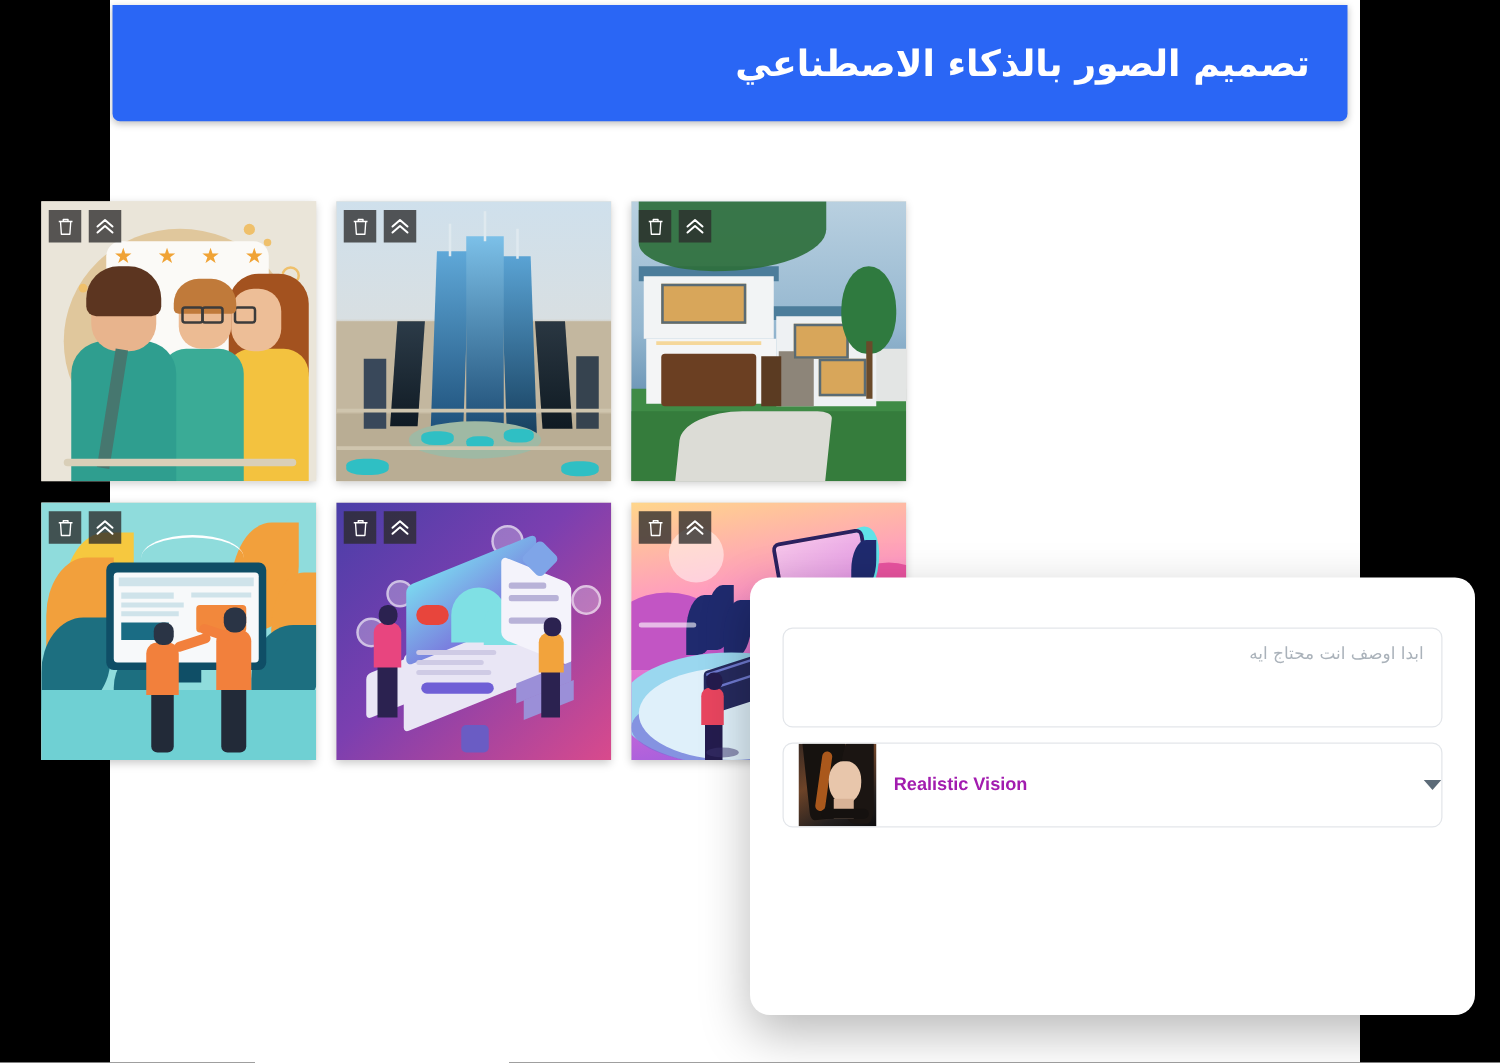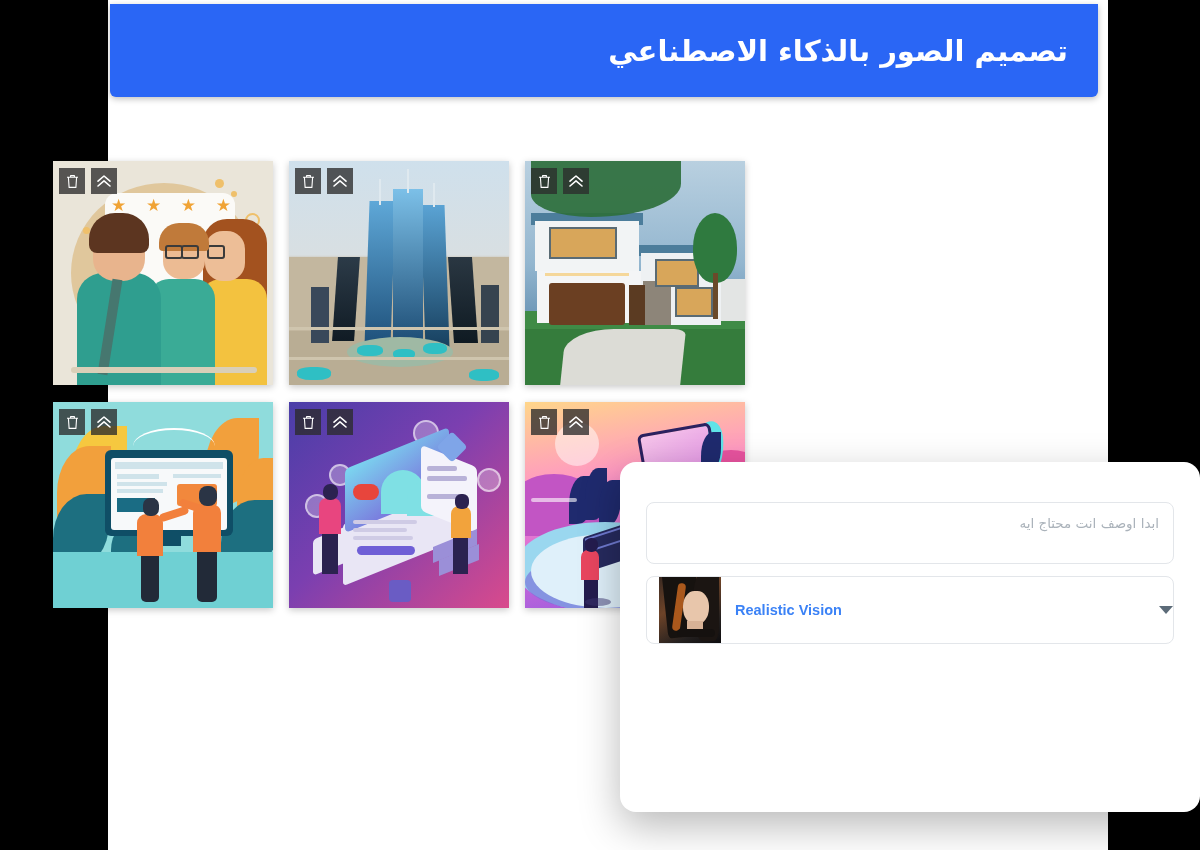--- a/index.html
+++ b/index.html
@@ -4,21 +4,21 @@
 <title>AI Image Design</title>
 <style>
   html,body{margin:0;padding:0;}
   body{
     width:1200px;height:850px;
     background:#000000;
     font-family:"DejaVu Sans","Liberation Sans",sans-serif;
     overflow:hidden;
     position:relative;
   }
-  .stage{position:absolute;inset:0;margin-left:20px;}
+  .stage{position:absolute;inset:0;}
 
   
   .page-panel{
     position:absolute;
     left:88px;top:0;width:1000px;height:850px;
     background:#ffffff;
   }
 
   
   .app-header{
@@ -206,21 +206,21 @@
     line-height:1.5;
   }
   .field{
     margin-top:18px;
     border:1px solid #e3e6ea;
     border-radius:8px;
     background:#ffffff;
     box-sizing:border-box;
   }
   .prompt-box{
-    height:62px;
+    height:80px;
     padding:12px 14px 0 14px;
   }
   .prompt-box .ph{
     font-size:13.5px;
     color:#aab2ba;
     line-height:1.3;
   }
   .model-row{
     margin-top:12px;
     height:68px;
@@ -238,21 +238,21 @@
     background:linear-gradient(150deg,#3a2a22 0%,#6d4328 38%,#24201f 75%,#0d0c0e 100%);
     position:relative;overflow:hidden;flex:none;
   }
   .model-thumb .hair{position:absolute;left:6px;top:-4px;width:34px;height:64px;background:#16120f;border-radius:0 0 40% 10%;transform:rotate(-6deg);}
   .model-thumb .hair2{position:absolute;left:34px;top:-6px;width:26px;height:70px;background:#1b1512;border-radius:40% 0 20% 40%;}
   .model-thumb .face{position:absolute;left:24px;top:14px;width:26px;height:34px;background:#e8c6ab;border-radius:46% 46% 52% 52%;}
   .model-thumb .strand{position:absolute;left:16px;top:6px;width:8px;height:48px;background:#c4651f;border-radius:6px;transform:rotate(8deg);opacity:.85;}
   .model-thumb .neck{position:absolute;left:28px;top:44px;width:16px;height:16px;background:#d8b296;}
   .model-thumb .collar{position:absolute;left:18px;top:52px;width:38px;height:8px;background:#15110f;border-radius:4px;}
   .model-name{
-    font-size:14.5px;font-weight:bold;color:#3b82f6;white-space:nowrap;
+    font-size:14.5px;font-weight:bold;color:#a21caf;white-space:nowrap;
     font-family:"Liberation Sans",sans-serif;
   }
   .caret{
     width:0;height:0;
     border-left:7px solid transparent;
     border-right:7px solid transparent;
     border-top:8px solid #5c6b78;
     flex:none;
   }
   .dialog-actions{

